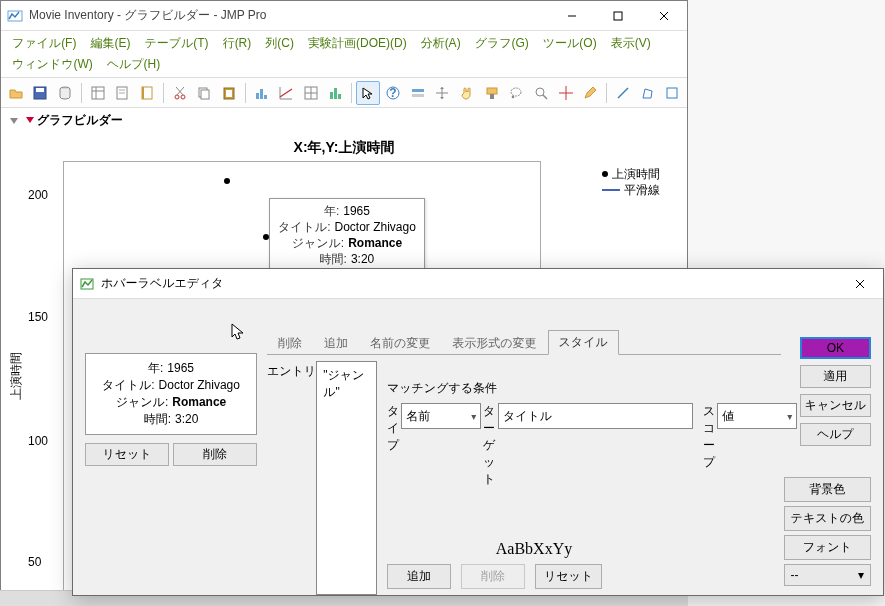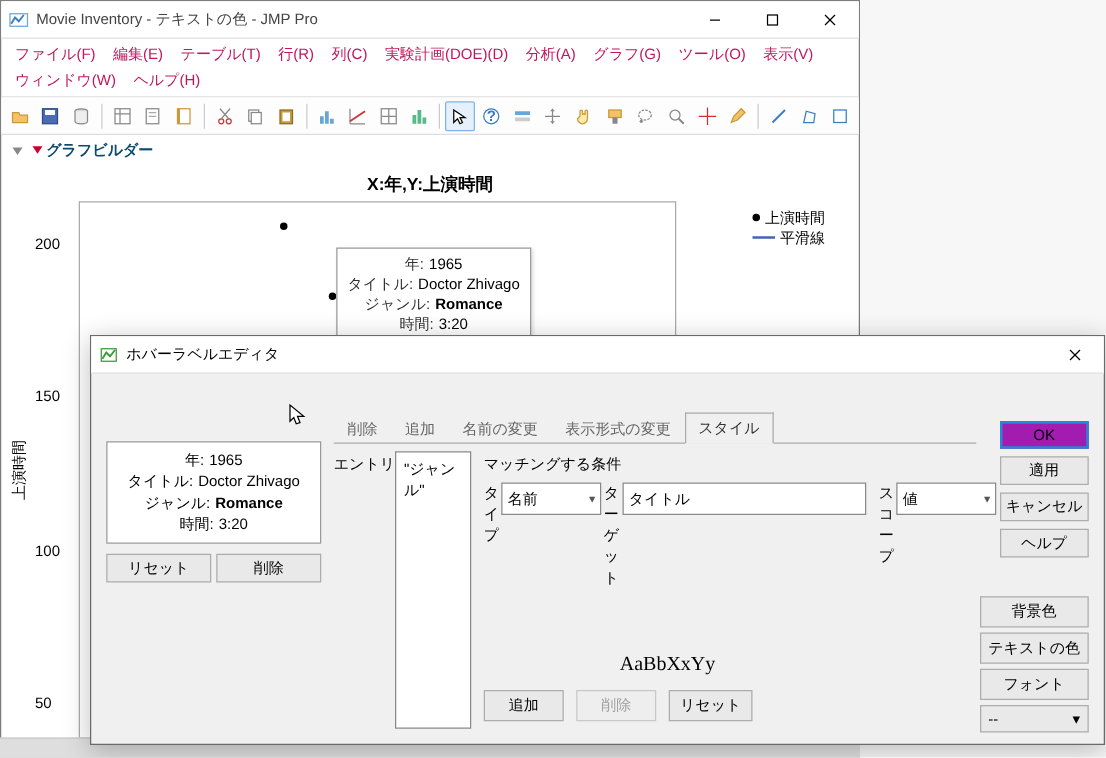--- a/index.html
+++ b/index.html
@@ -8,27 +8,27 @@
   
   .main-window { position: absolute; left: 0; top: 0; width: 688px; height: 606px; background: #fff; border: 1px solid #7d7d7d; }
   .titlebar { display: flex; align-items: center; height: 30px; background: #fff; border-bottom: 1px solid #e0e0e0; }
   .titlebar .icon { width: 16px; height: 16px; margin: 0 6px; }
   .titlebar .title { flex: 1; color: #444; }
   .winbtns { display: flex; height: 100%; }
   .winbtn { width: 46px; display: flex; align-items: center; justify-content: center; color: #333; }
   .winbtn svg { width: 10px; height: 10px; }
 
   .menubar { display: flex; flex-wrap: wrap; padding: 2px 4px; border-bottom: 1px solid #ddd; }
-  .menuitem { padding: 2px 7px; color: #be185d; }
+  .menuitem { padding: 2px 7px; color: #4d7c0f; }
 
   .toolbar { display: flex; align-items: center; height: 30px; padding: 0 3px; gap: 1px; border-bottom: 1px solid #ddd; background: #fdfdfd; }
   .tbtn { width: 24px; height: 24px; display: flex; align-items: center; justify-content: center; border-radius: 2px; }
   .tsep { width: 1px; height: 20px; background: #ccc; margin: 0 3px; }
 
-  .panel-header { display: flex; align-items: center; padding: 4px 6px; font-weight: bold; color: #0c4a6e; }
+  .panel-header { display: flex; align-items: center; padding: 4px 6px; font-weight: bold; color: #000000; }
   .disclosure { width: 14px; height: 14px; margin-right: 4px; display:flex; align-items:center; justify-content:center; }
 
   .chart-area { position: relative; margin: 6px 12px 6px 12px; }
   .chart-title { text-align: center; font-weight: bold; font-size: 14px; margin-bottom: 4px; }
   .plot { position: relative; border: 1px solid #aaa; height: 430px; margin-left: 50px; width: 478px; background:#fff;}
   .yaxis-label { position: absolute; left: -14px; top: 50%; transform: translate(-50%,-50%) rotate(-90deg); transform-origin: center; font-size: 12px; white-space: nowrap;}
   .ytick { position: absolute; left: -36px; font-size: 12px; color:#000; }
   .datapoint { position: absolute; width: 6px; height: 6px; background: #000; border-radius: 50%; }
   .legend { position: absolute; right: -120px; top: 4px; font-size: 12px; }
   .legend-row { display: flex; align-items: center; gap: 4px; line-height: 16px; }
@@ -63,21 +63,21 @@
   .tab { padding: 3px 10px; border: 1px solid transparent; border-bottom: none; color: #333; position: relative; top: 1px; }
   .tab.inactive { color:#666; }
   .tab.active { background: #f0f0f0; border-color: #aaa; border-bottom: 1px solid #f0f0f0; font-weight:normal;}
   .tab-body { flex:1; padding: 6px 0 0 0; display:flex; gap:10px; }
 
   .entry-col { width: 110px; display:flex; flex-direction:row; }
   .col-label { padding: 2px 0 4px 0; }
   .listbox { flex:1; background:#fff; border:1px solid #888; padding:4px; overflow:auto; }
   .list-item { padding:1px 2px; }
 
-  .form-col { flex:1; display:flex; flex-direction:column; gap:6px; }
+  .form-col { flex:1; display:flex; flex-direction:column; gap:6px;margin-top:17px; }
   .form-title { text-align:left; padding-top:2px; }
   .form-row-h { display:flex; gap:10px; }
   .field-grp { display:flex; flex-direction:row; gap:2px; }
   .select, .textinput { background:#fff; border:1px solid #888; height:26px; padding:0 4px; display:flex; align-items:center; justify-content:space-between; }
   .select { min-width:80px; }
   .select .caret { font-size:10px; color:#555; }
   .textinput { flex:1; min-width:195px; }
   .sample-text { text-align:center; font-size:16px; font-family:serif; margin-top:46px; color:#000;}
   .form-btn-row { display:flex; gap:10px; margin-top:auto; padding-bottom:6px;}
   .form-btn-row .btn { min-width:64px; padding:3px 8px;}
@@ -95,21 +95,21 @@
 <body>
 
 <div class="main-window">
   <div class="titlebar">
     <span class="icon">
       <svg viewBox="0 0 16 16">
           <rect x="1" y="3" width="14" height="10" fill="#fff" stroke="#6aa5d8"></rect>
           <polyline points="2,11 5,6 8,9 12,4" fill="none" stroke="#3a7ec2" stroke-width="1.5"></polyline>
         </svg>
     </span>
-    <span class="title">Movie Inventory - テキストの色 - JMP Pro</span>
+    <span class="title">Movie Inventory - グラフビルダー - JMP Pro</span>
     <div class="winbtns">
       <div class="winbtn">
           <svg viewBox="0 0 10 10">
             <line x1="1" y1="5" x2="9" y2="5" stroke="#000"></line>
           </svg>
         </div>
       <div class="winbtn">
           <svg viewBox="0 0 10 10">
             <rect x="1" y="1" width="8" height="8" fill="none" stroke="#000"></rect>
           </svg>

